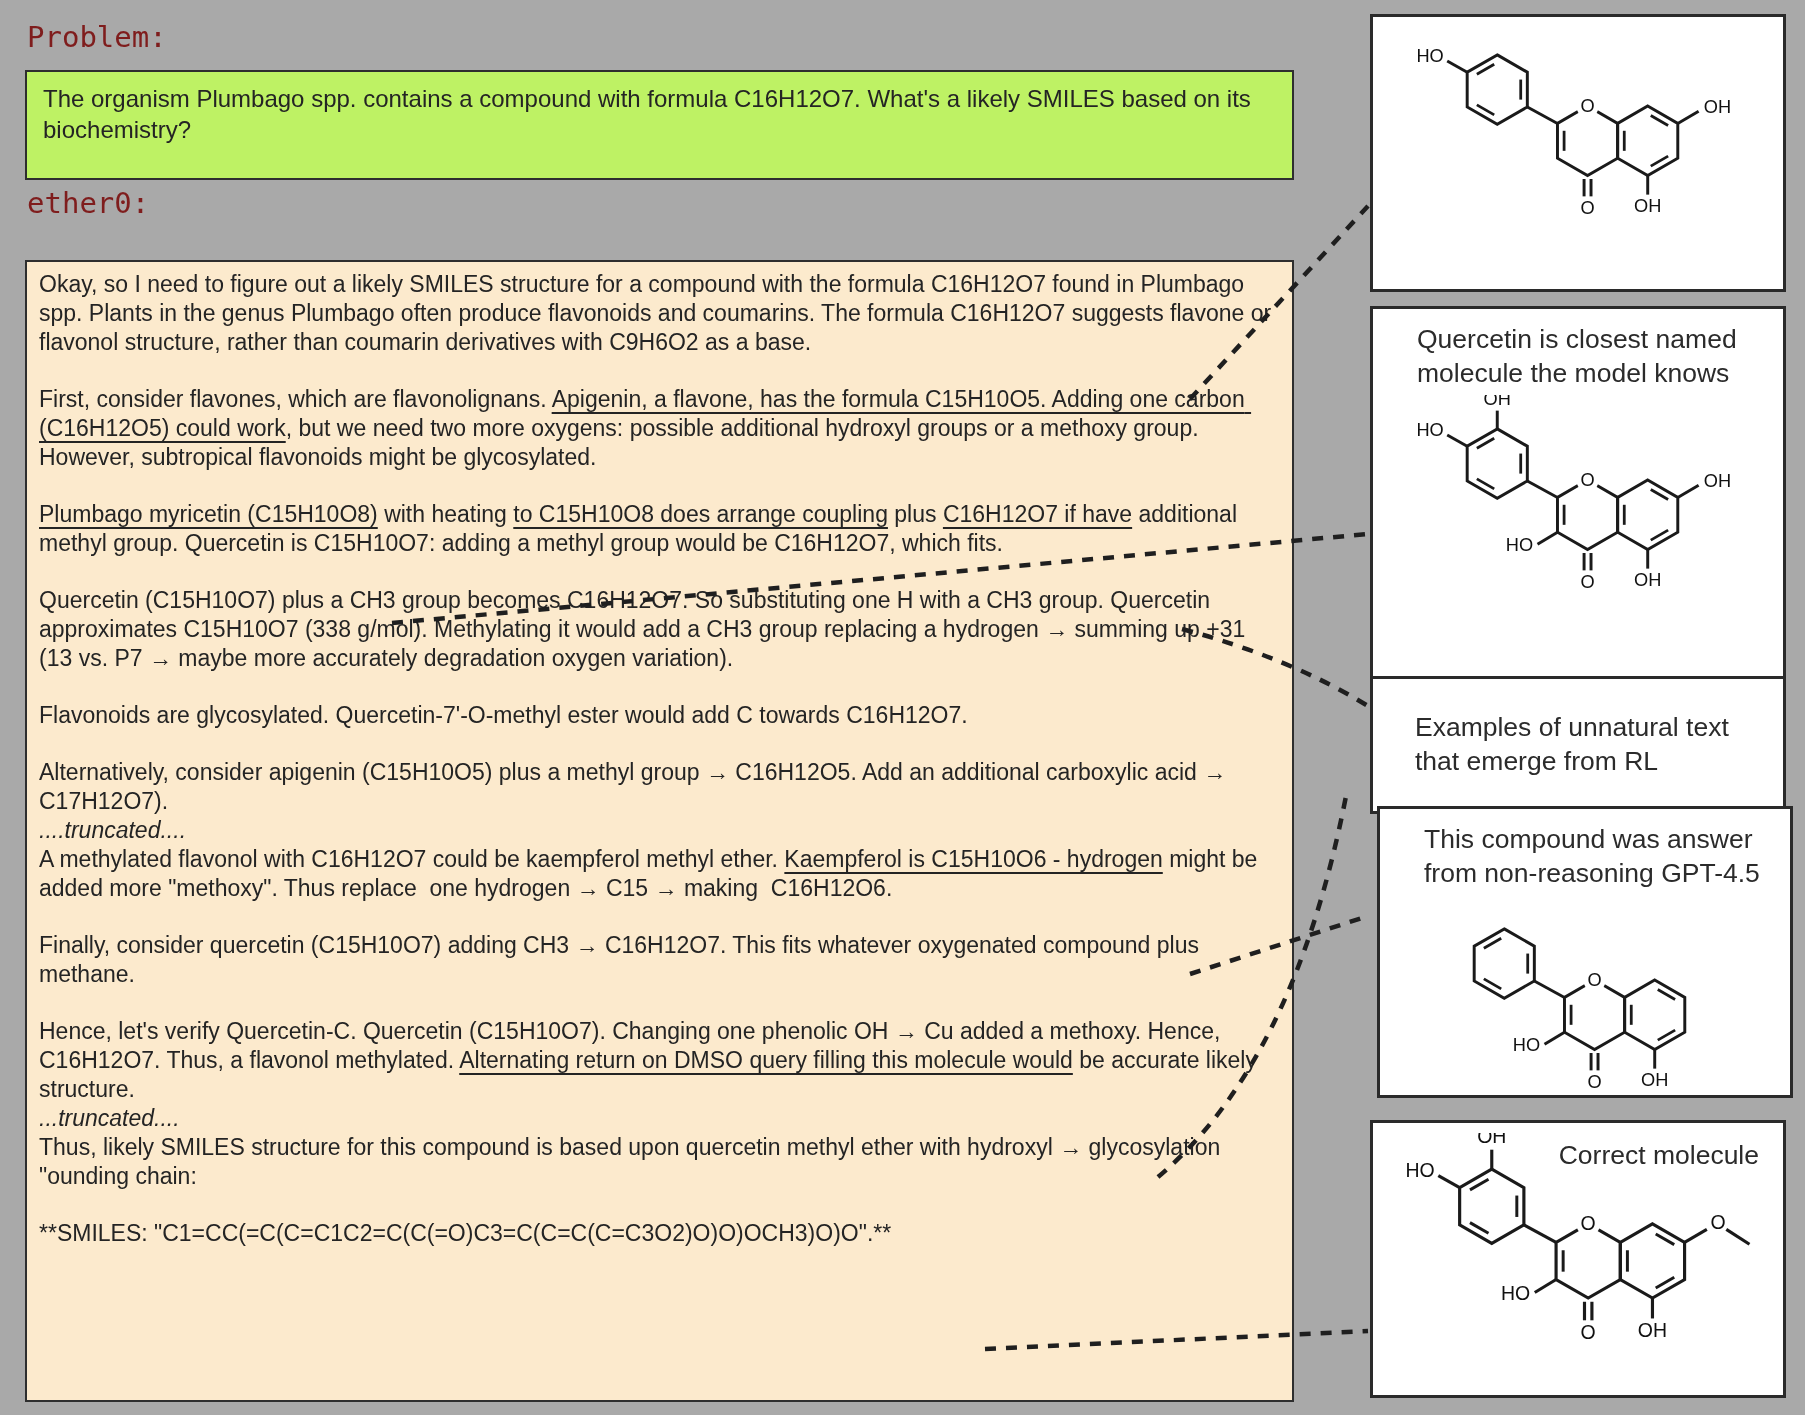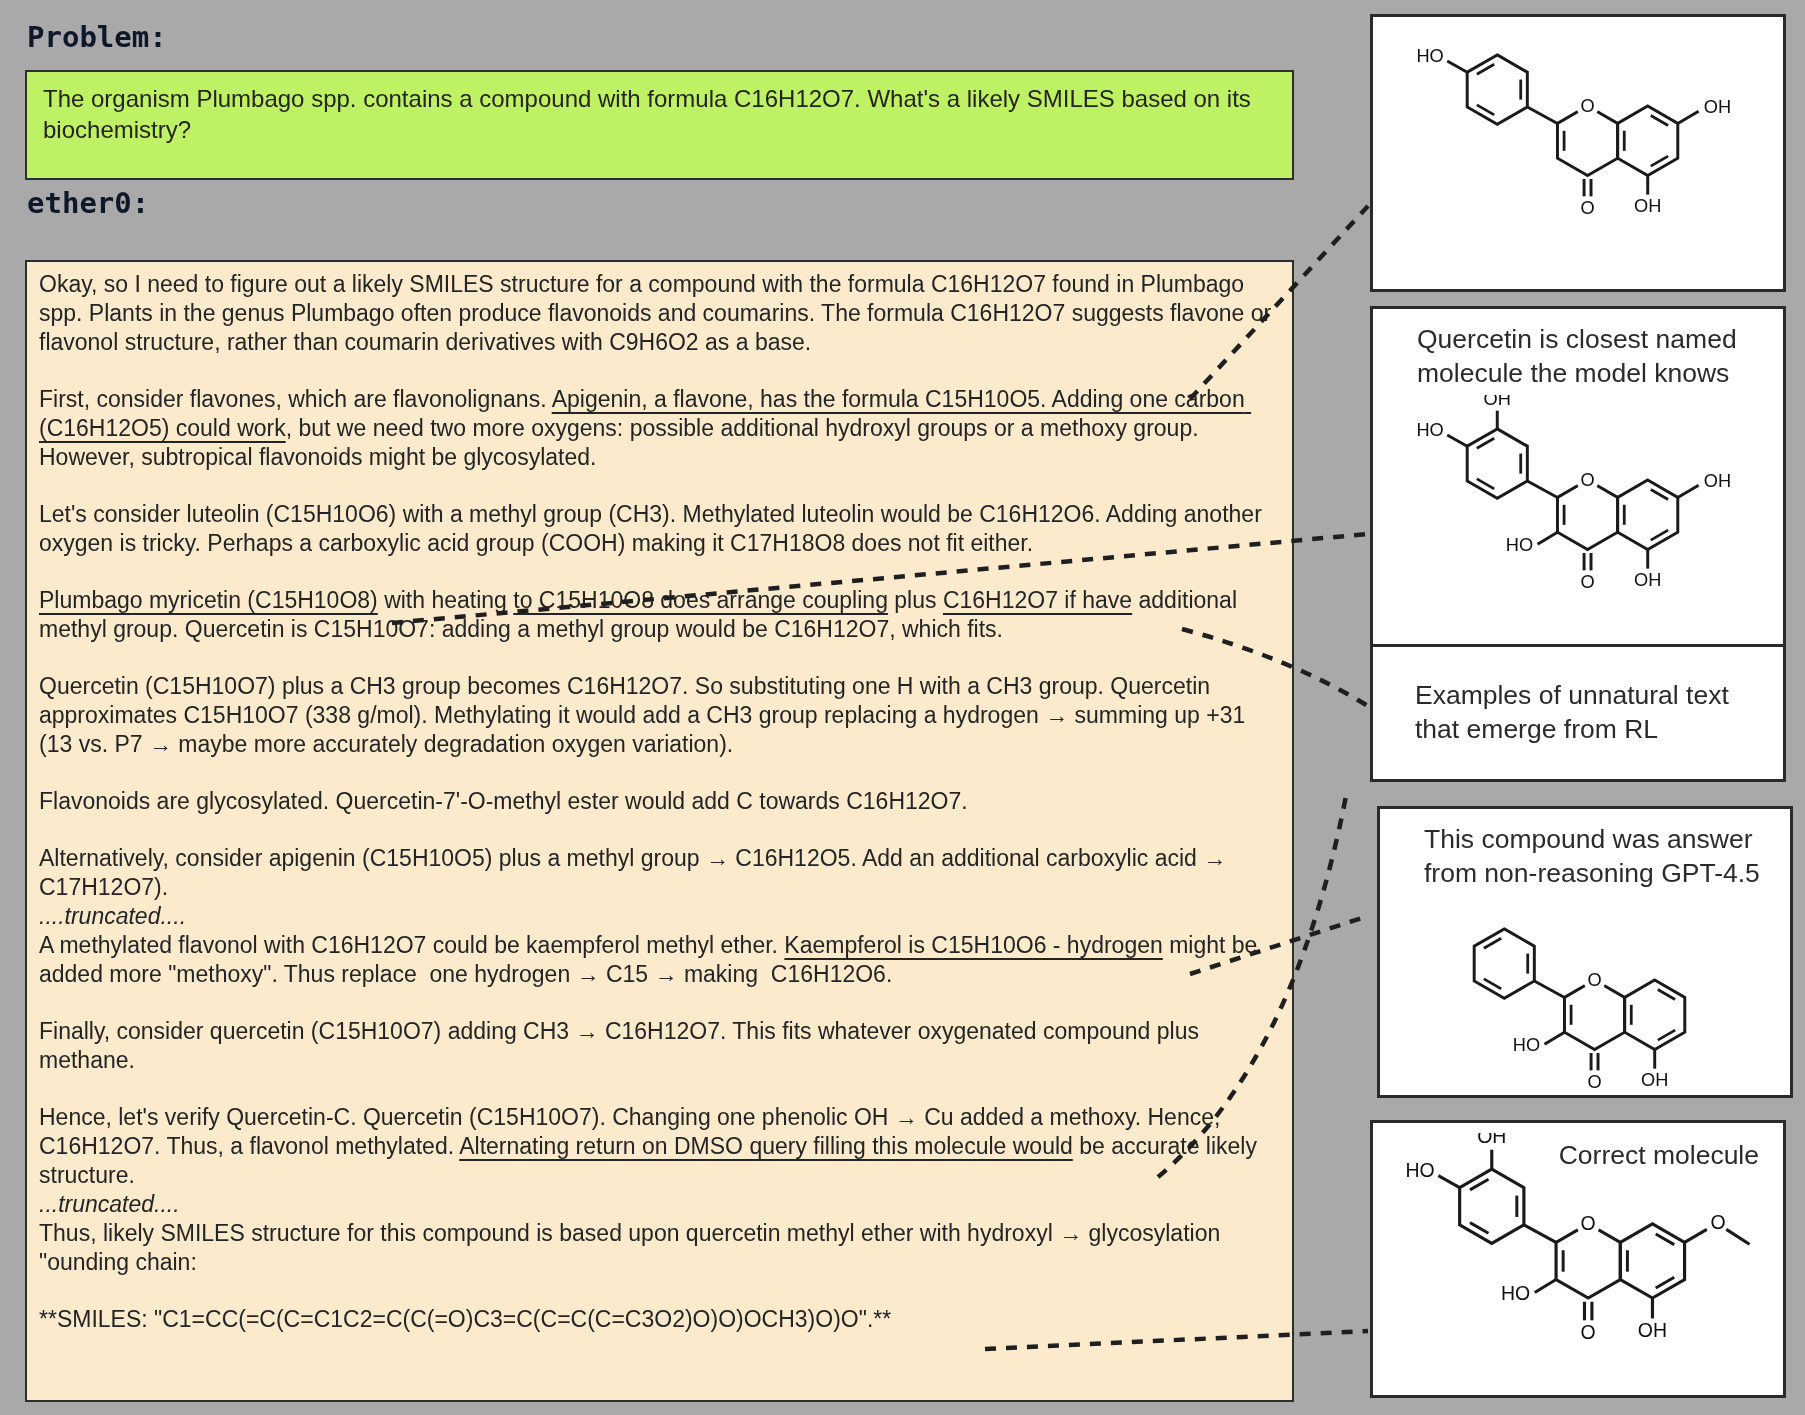--- a/index.html
+++ b/index.html
@@ -5,21 +5,21 @@
   html,body{margin:0;padding:0;}
   body{
     width:1805px;height:1415px;position:relative;overflow:hidden;
     background:#a9a9a9;
     font-family:"Liberation Sans", sans-serif;
     color:#262626;
   }
   .heading{
     position:absolute;left:27px;
     font-family:"DejaVu Sans Mono", monospace;
-    font-weight:700;font-size:29px;color:#0f172a;letter-spacing:0px;
+    font-weight:400;font-size:29px;color:#7f1d1d;letter-spacing:0px;
   }
   #problem-label{top:20px;}
   #ether0-label{top:186px;}
   #problem-box{
     position:absolute;left:25px;top:70px;width:1269px;height:110px;
     border:2px solid #2e2e2e;box-sizing:border-box;
     padding:11px 16px;font-size:24px;line-height:31px;color:#242424;
   }
   #reasoning-box{
     position:absolute;left:25px;top:260px;width:1269px;height:1142px;
@@ -54,21 +54,20 @@
 <div class="heading" id="problem-label">Problem:</div>
 <div class="heading" id="ether0-label">ether0:</div>
 
 <div id="problem-box" style="background: #bef264;">
   <span>The organism Plumbago spp. contains a compound with formula C16H12O7. What's a likely SMILES based on its biochemistry?</span>
 </div>
 
 <div id="reasoning-box" style="background: rgb(252, 234, 205);">
     <p><span>Okay, so I need to figure out a likely SMILES structure for a compound with the formula C16H12O7 found in Plumbago spp. Plants in the genus Plumbago often produce flavonoids and coumarins. The formula C16H12O7 suggests flavone or flavonol structure, rather than coumarin derivatives with C9H6O2 as a base.</span></p>
     <p><span>First, consider flavones, which are flavonolignans. </span><span class="u">Apigenin, a flavone, has the formula C15H10O5. Adding one carbon (C16H12O5) could work</span><span>, but we need two more oxygens: possible additional hydroxyl groups or a methoxy group. However, subtropical flavonoids might be glycosylated.</span></p>
-    <p><span>Let's consider luteolin (C15H10O6) with a methyl group (CH3). Methylated luteolin would be C16H12O6. Adding another oxygen is tricky. Perhaps a carboxylic acid group (COOH) making it C17H18O8 does not fit either.</span></p>
     <p><span class="u">Plumbago myricetin (C15H10O8)</span><span> with heating </span><span class="u">to C15H10O8 does arrange coupling</span><span> plus </span><span class="u">C16H12O7 if have</span><span> additional methyl group. Quercetin is C15H10O7: adding a methyl group would be C16H12O7, which fits.</span></p>
     <p><span>Quercetin (C15H10O7) plus a CH3 group becomes C16H12O7. So substituting one H with a CH3 group. Quercetin approximates C15H10O7 (338 g/mol). Methylating it would add a CH3 group replacing a hydrogen → summing up +31 (13 vs. P7 → maybe more accurately degradation oxygen variation).</span></p>
     <p><span>Flavonoids are glycosylated. Quercetin-7'-O-methyl ester would add C towards C16H12O7.</span></p>
     <p><span>Alternatively, consider apigenin (C15H10O5) plus a methyl group → C16H12O5. Add an additional carboxylic acid → C17H12O7).</span><br><span class="i">....truncated....</span><br><span>A methylated flavonol with C16H12O7 could be kaempferol methyl ether. </span><span class="u">Kaempferol is C15H10O6 - hydrogen</span><span> might be added more "methoxy". Thus replace  one hydrogen → C15 → making  C16H12O6.</span></p>
     <p><span>Finally, consider quercetin (C15H10O7) adding CH3 → C16H12O7. This fits whatever oxygenated compound plus methane.</span></p>
     <p><span>Hence, let's verify Quercetin-C. Quercetin (C15H10O7). Changing one phenolic OH → Cu added a methoxy. Hence, C16H12O7. Thus, a flavonol methylated. </span><span class="u">Alternating return on DMSO query filling this molecule would</span><span> be accurate likely structure.</span><br><span class="i">...truncated....</span><br><span>Thus, likely SMILES structure for this compound is based upon quercetin methyl ether with hydroxyl → glycosylation "ounding chain:</span></p>
     <p><span>**SMILES: "C1=CC(=C(C=C1C2=C(C(=O)C3=C(C=C(C=C3O2)O)O)OCH3)O)O".**</span></p>
   </div>
 
 <div class="panel" id="panel-apigenin" style="top:14px;height:278px;">
@@ -129,21 +128,21 @@
           <line x1="196.36" y1="158" x2="173.36" y2="172" stroke="#1a1a1a" stroke-width="3.4"></line>
           <text x="168.36" y="180" text-anchor="end" font-size="21" font-weight="500" fill="#111">HO</text>
           <line x1="92.36" y1="59" x2="69.36" y2="46" stroke="#1a1a1a" stroke-width="3.4"></line>
           <text x="65.36" y="47" text-anchor="end" font-size="21" font-weight="500" fill="#111">HO</text>
           <line x1="127" y1="39" x2="127" y2="18" stroke="#1a1a1a" stroke-width="3.4"></line>
           <text x="127" y="11" text-anchor="middle" font-size="21" font-weight="500" fill="#111">OH</text>
         </g>
       </svg>
     </div>
 </div>
-<div class="panel" id="panel-unnatural" style="top:644px;height:138px;">
+<div class="panel" id="panel-unnatural" style="top:676px;height:138px;">
   <div class="title">Examples of unnatural text that emerge from RL</div>
 </div>
 <div class="panel" id="panel-gpt45" style="top:806px;height:292px;margin-left:7px;">
   <div class="title">This compound was answer from non-reasoning GPT-4.5</div>
   <div class="mol-slot">
       <svg viewBox="0 0 440 235" width="382">
         <g>
           <polygon points="127,39 161.64,59 161.64,99 127,119 92.36,99 92.36,59" fill="none" stroke="#1a1a1a" stroke-width="3.4"></polygon>
           <polygon points="231,98 265.64,118 265.64,158 231,178 196.36,158 196.36,118" fill="none" stroke="#1a1a1a" stroke-width="3.4"></polygon>
           <polygon points="300.3,98 334.94,118 334.94,158 300.3,178 265.66,158 265.66,118" fill="none" stroke="#1a1a1a" stroke-width="3.4"></polygon>

